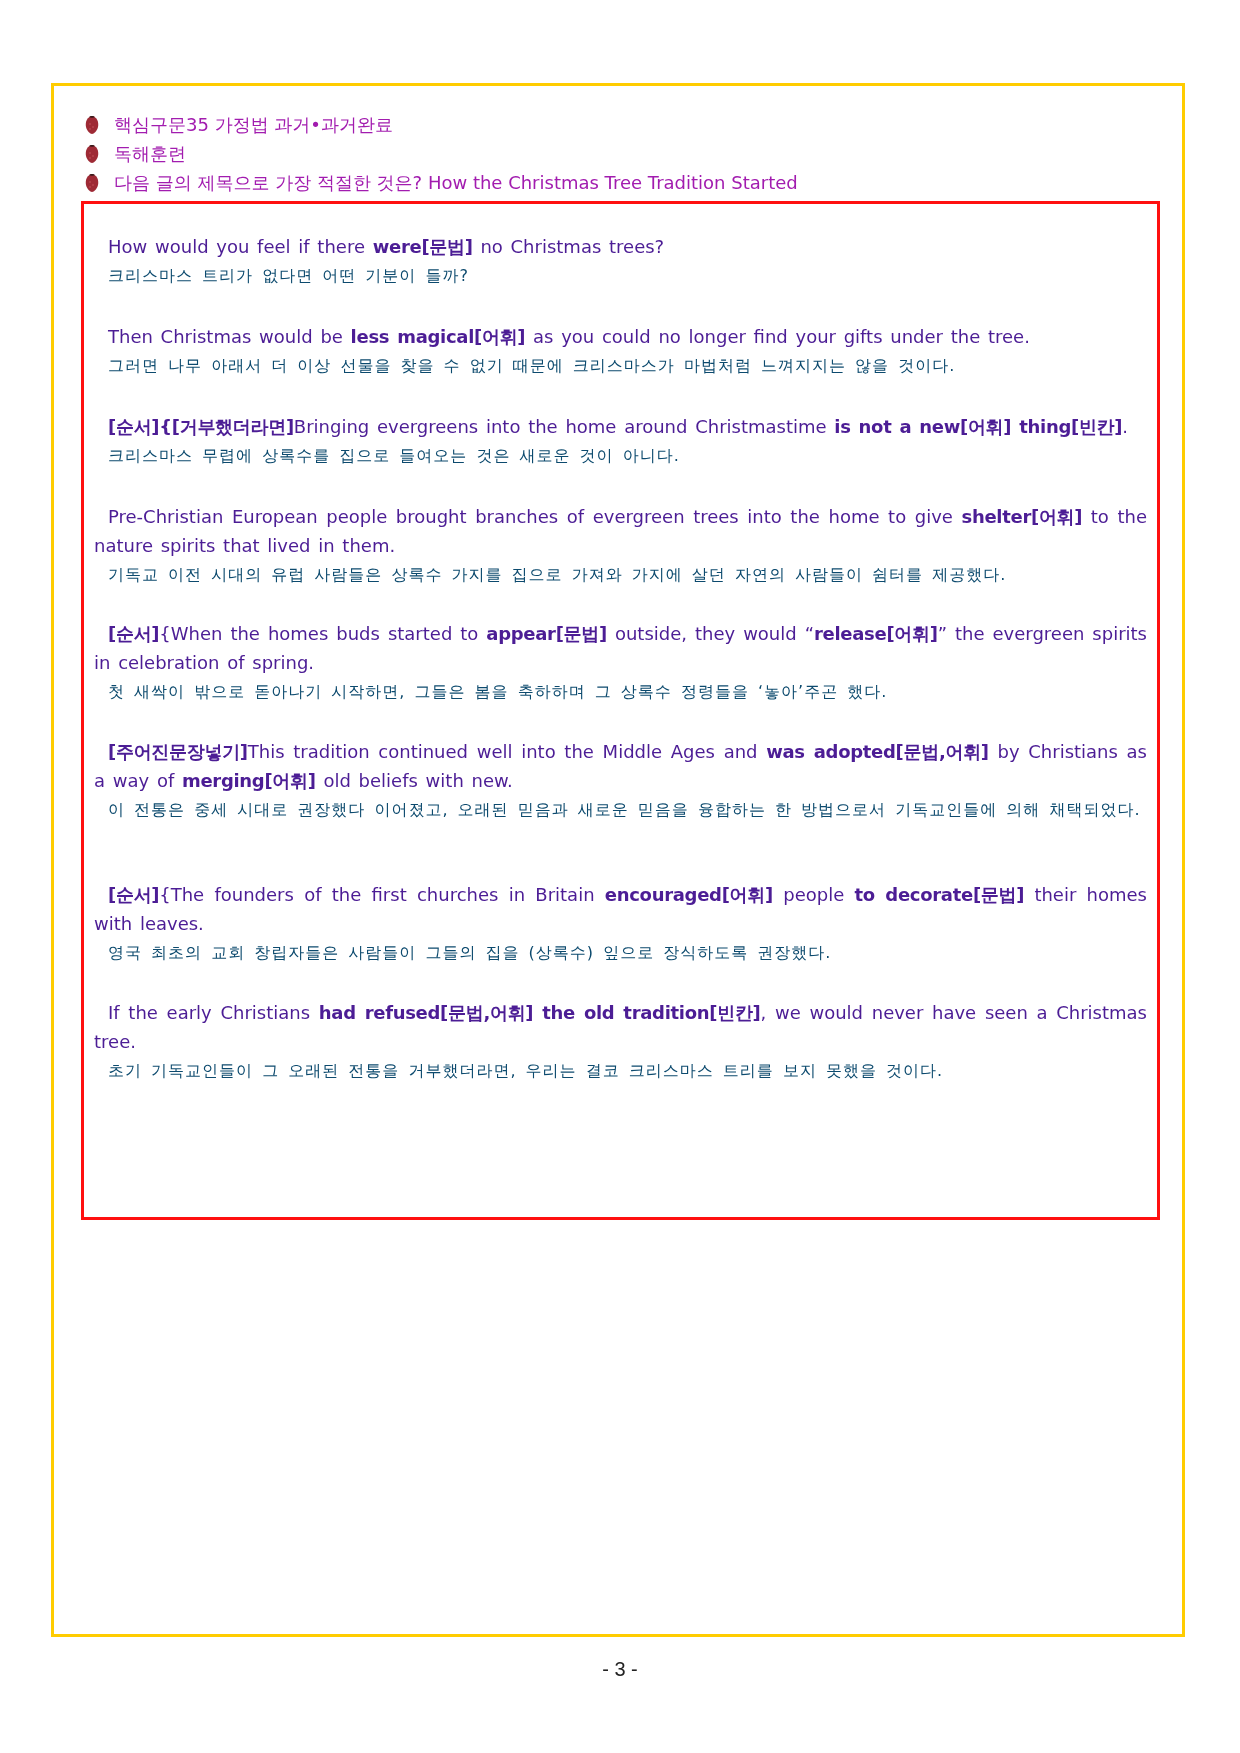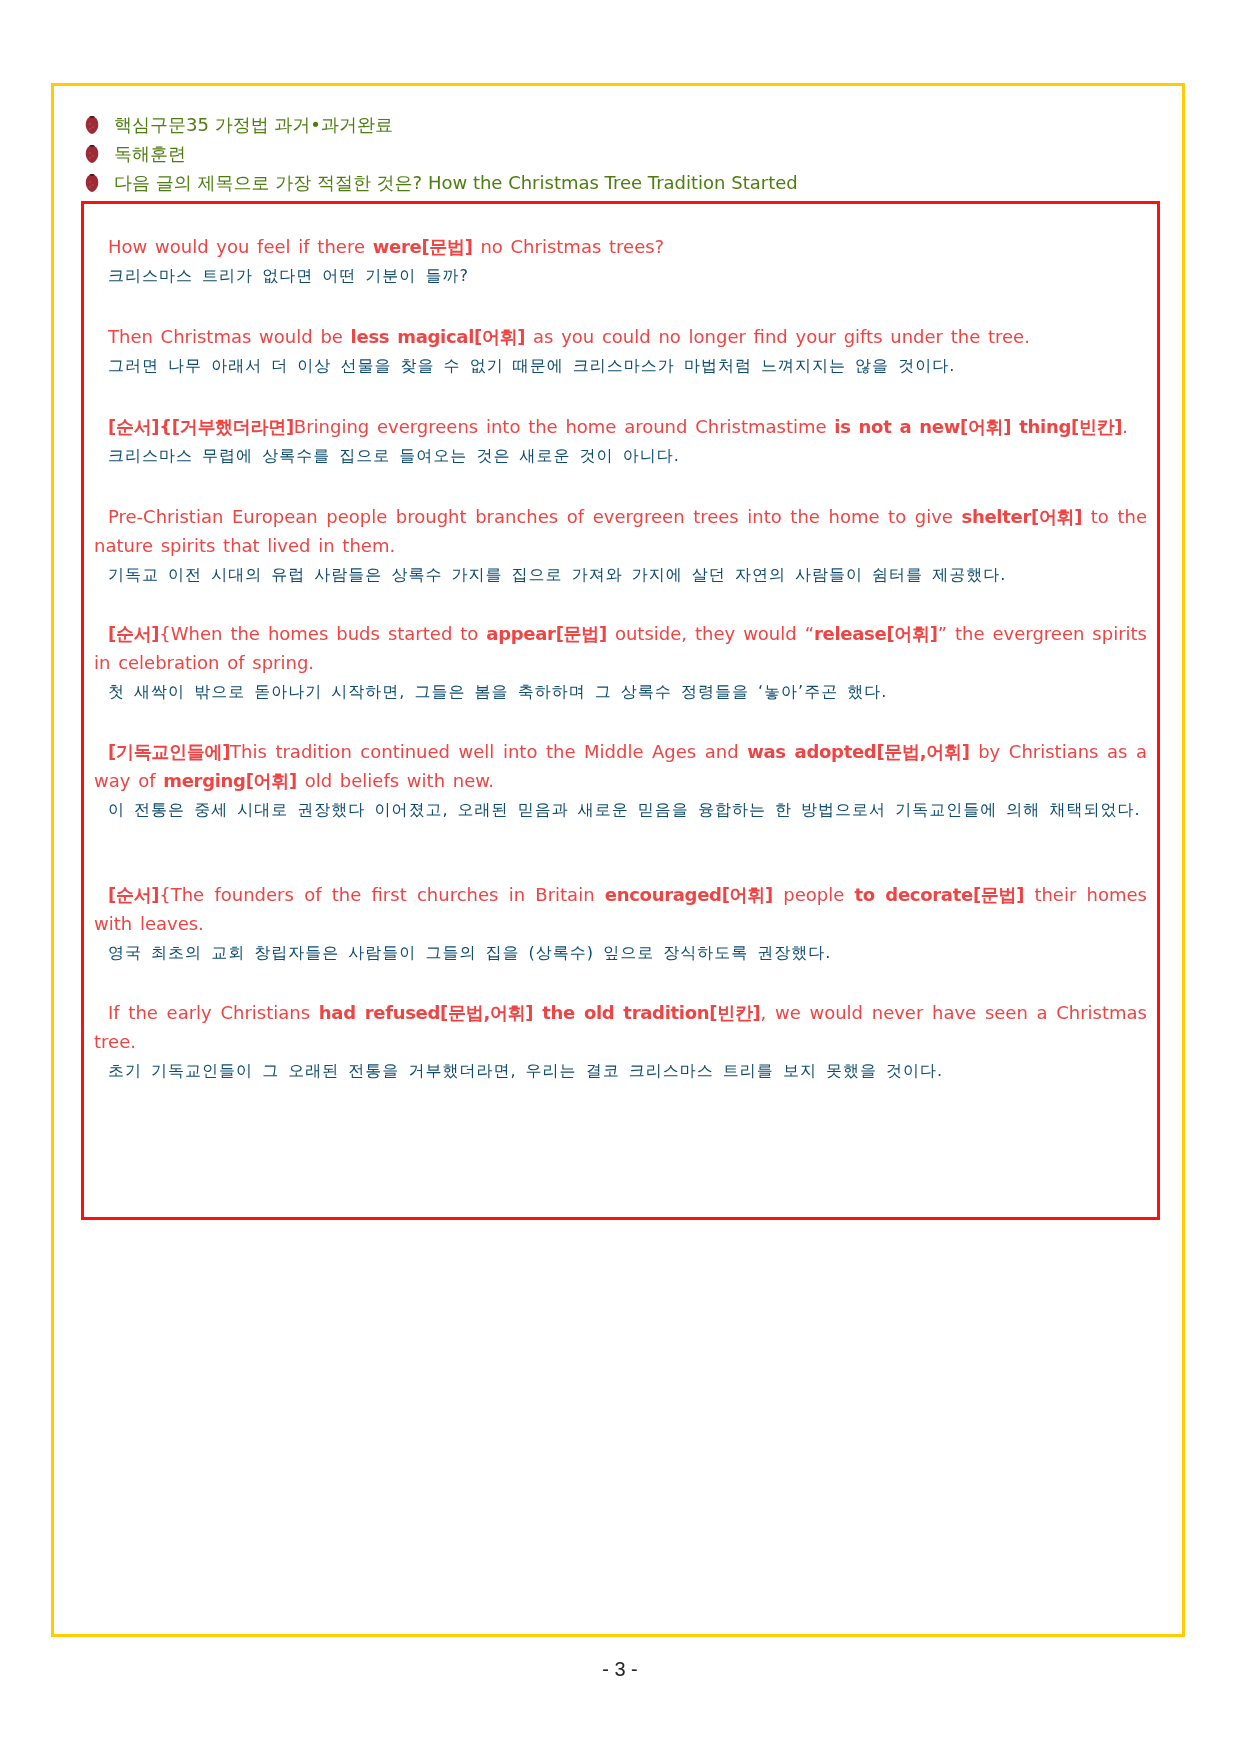--- a/index.html
+++ b/index.html
@@ -1,27 +1,27 @@
 <!DOCTYPE html>
 <html><head>
 <meta charset="utf-8">
 <style>
   html, body { margin: 0; padding: 0; background: #ffffff; }
   body { width: 1240px; height: 1753px; position: relative; overflow: hidden;
          font-family: "DejaVu Sans", "Liberation Sans", sans-serif; color: #111; }
   .outer-frame { position: absolute; left: 51px; top: 83px; width: 1134px; height: 1554px;
                  border: 3px solid #FFCC00; box-sizing: border-box; }
   .headers { position: absolute; left: 84px; top: 110px; }
-  .hdr-row { display: flex; align-items: center; height: 29px; font-size: 18px; color: #4d7c0f; }
+  .hdr-row { display: flex; align-items: center; height: 29px; font-size: 18px; color: #a21caf; }
   .bullet { width: 16px; height: 20px; margin-right: 14px; display: inline-block; }
   .passage-box { position: absolute; left: 81px; top: 201px; width: 1079px; height: 1019px;
                  border: 3px solid #FF1010; box-sizing: border-box; }
   .para { position: absolute; left: 10px; right: 10px; }
   .en { font-family: "DejaVu Sans", sans-serif; font-size: 18px; line-height: 29px;
-        text-align: justify; text-align-last: left; text-indent: 14px; word-spacing: 2px; color: #ef4444; }
+        text-align: justify; text-align-last: left; text-indent: 14px; word-spacing: 2px; color: #4c1d95; }
   .en b { font-weight: bold; letter-spacing: -0.3px; }
   .ko { font-family: "DejaVu Sans", sans-serif; font-size: 16px; line-height: 30px;
         text-align: justify; text-align-last: left; text-indent: 14px; color: #0c4a6e; letter-spacing: 1px; word-spacing: 3px; }
   .page-num { position: absolute; top: 1658px; left: 0; width: 1240px; text-align: center;
               font-size: 20px; color: #222; font-family: "Liberation Sans", sans-serif; }
 </style>
 </head>
 <body>
 
 <div class="outer-frame"></div>
@@ -74,21 +74,21 @@
   </div>
   <div class="para" style="top:298px">
     <div class="en"><span>Pre-Christian European people brought branches of evergreen trees into the home to give </span><b>shelter[어휘]</b><span> to the nature spirits that lived in them.</span></div>
     <div class="ko">기독교 이전 시대의 유럽 사람들은 상록수 가지를 집으로 가져와 가지에 살던 자연의 사람들이 쉼터를 제공했다.</div>
   </div>
   <div class="para" style="top:415px">
     <div class="en"><b>[순서]</b><span>{When the homes buds started to </span><b>appear[문법]</b><span> outside, they would “</span><b>release[어휘]</b><span>” the evergreen spirits in celebration of spring.</span></div>
     <div class="ko">첫 새싹이 밖으로 돋아나기 시작하면, 그들은 봄을 축하하며 그 상록수 정령들을 ‘놓아’주곤 했다.</div>
   </div>
   <div class="para" style="top:533px">
-    <div class="en"><b>[기독교인들에]</b><span>This tradition continued well into the Middle Ages and </span><b>was adopted[문법,어휘]</b><span> by Christians as a way of </span><b>merging[어휘]</b><span> old beliefs with new.</span></div>
+    <div class="en"><b>[주어진문장넣기]</b><span>This tradition continued well into the Middle Ages and </span><b>was adopted[문법,어휘]</b><span> by Christians as a way of </span><b>merging[어휘]</b><span> old beliefs with new.</span></div>
     <div class="ko">이 전통은 중세 시대로 권장했다 이어졌고, 오래된 믿음과 새로운 믿음을 융합하는 한 방법으로서 기독교인들에 의해 채택되었다.</div>
   </div>
   <div class="para" style="top:676px">
     <div class="en"><b>[순서]</b><span>{The founders of the first churches in Britain </span><b>encouraged[어휘]</b><span> people </span><b>to decorate[문법]</b><span> their homes with leaves.</span></div>
     <div class="ko">영국 최초의 교회 창립자들은 사람들이 그들의 집을 (상록수) 잎으로 장식하도록 권장했다.</div>
   </div>
   <div class="para" style="top:794px">
     <div class="en"><span>If the early Christians </span><b>had refused[문법,어휘] the old tradition[빈칸]</b><span>, we would never have seen a Christmas tree.</span></div>
     <div class="ko">초기 기독교인들이 그 오래된 전통을 거부했더라면, 우리는 결코 크리스마스 트리를 보지 못했을 것이다.</div>
   </div>

